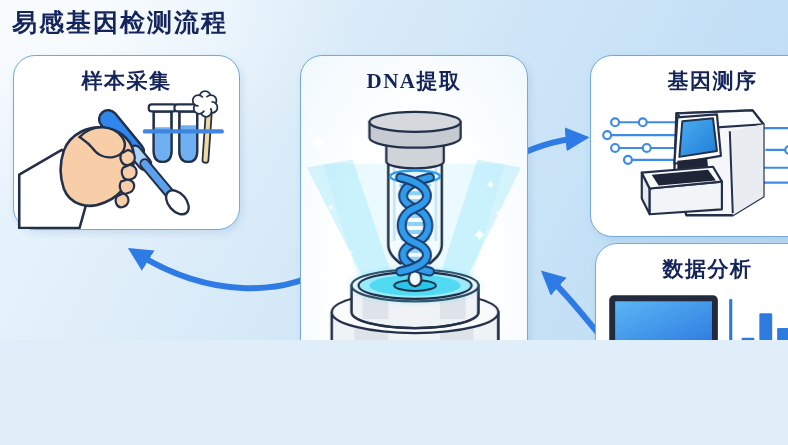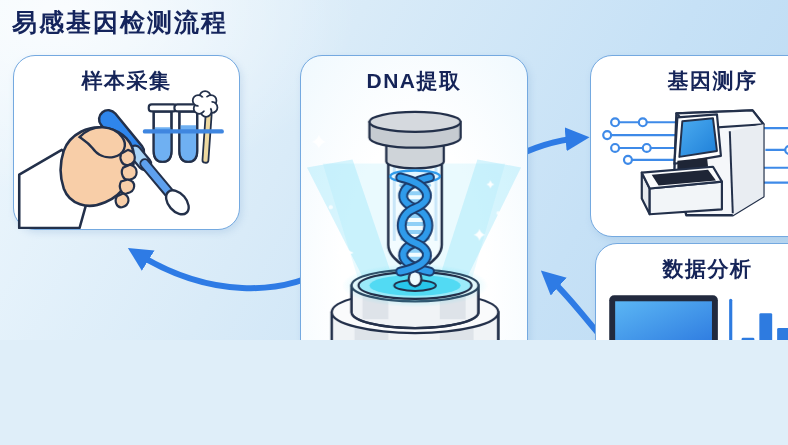--- a/index.html
+++ b/index.html
@@ -1,18 +1,18 @@
 <!DOCTYPE html>
 <html><head>
 <meta charset="utf-8">
 <style>
   html,body{margin:0;padding:0;background:#dfeef9;}
   .canvas{
     position:relative;width:788px;height:340px;overflow:hidden;
-    font-family:Liberation Sans, sans-serif;
+    font-family:Liberation Serif, serif;
     background:
       radial-gradient(ellipse 420px 260px at 8% 4%, rgba(255,255,255,.75), rgba(255,255,255,0) 70%),
       linear-gradient(118deg,#eef7fd 0%,#d9ebf8 38%,#c6e1f6 72%,#bcdaf3 100%);
   }
   .page-title{
     position:absolute;left:12px;top:6px;
     font-size:25px;font-weight:700;color:#14245c;letter-spacing:2px;white-space:nowrap;
   }
   .panel{
     position:absolute;background:#ffffff;border:1.6px solid #74a9e0;border-radius:22px;

